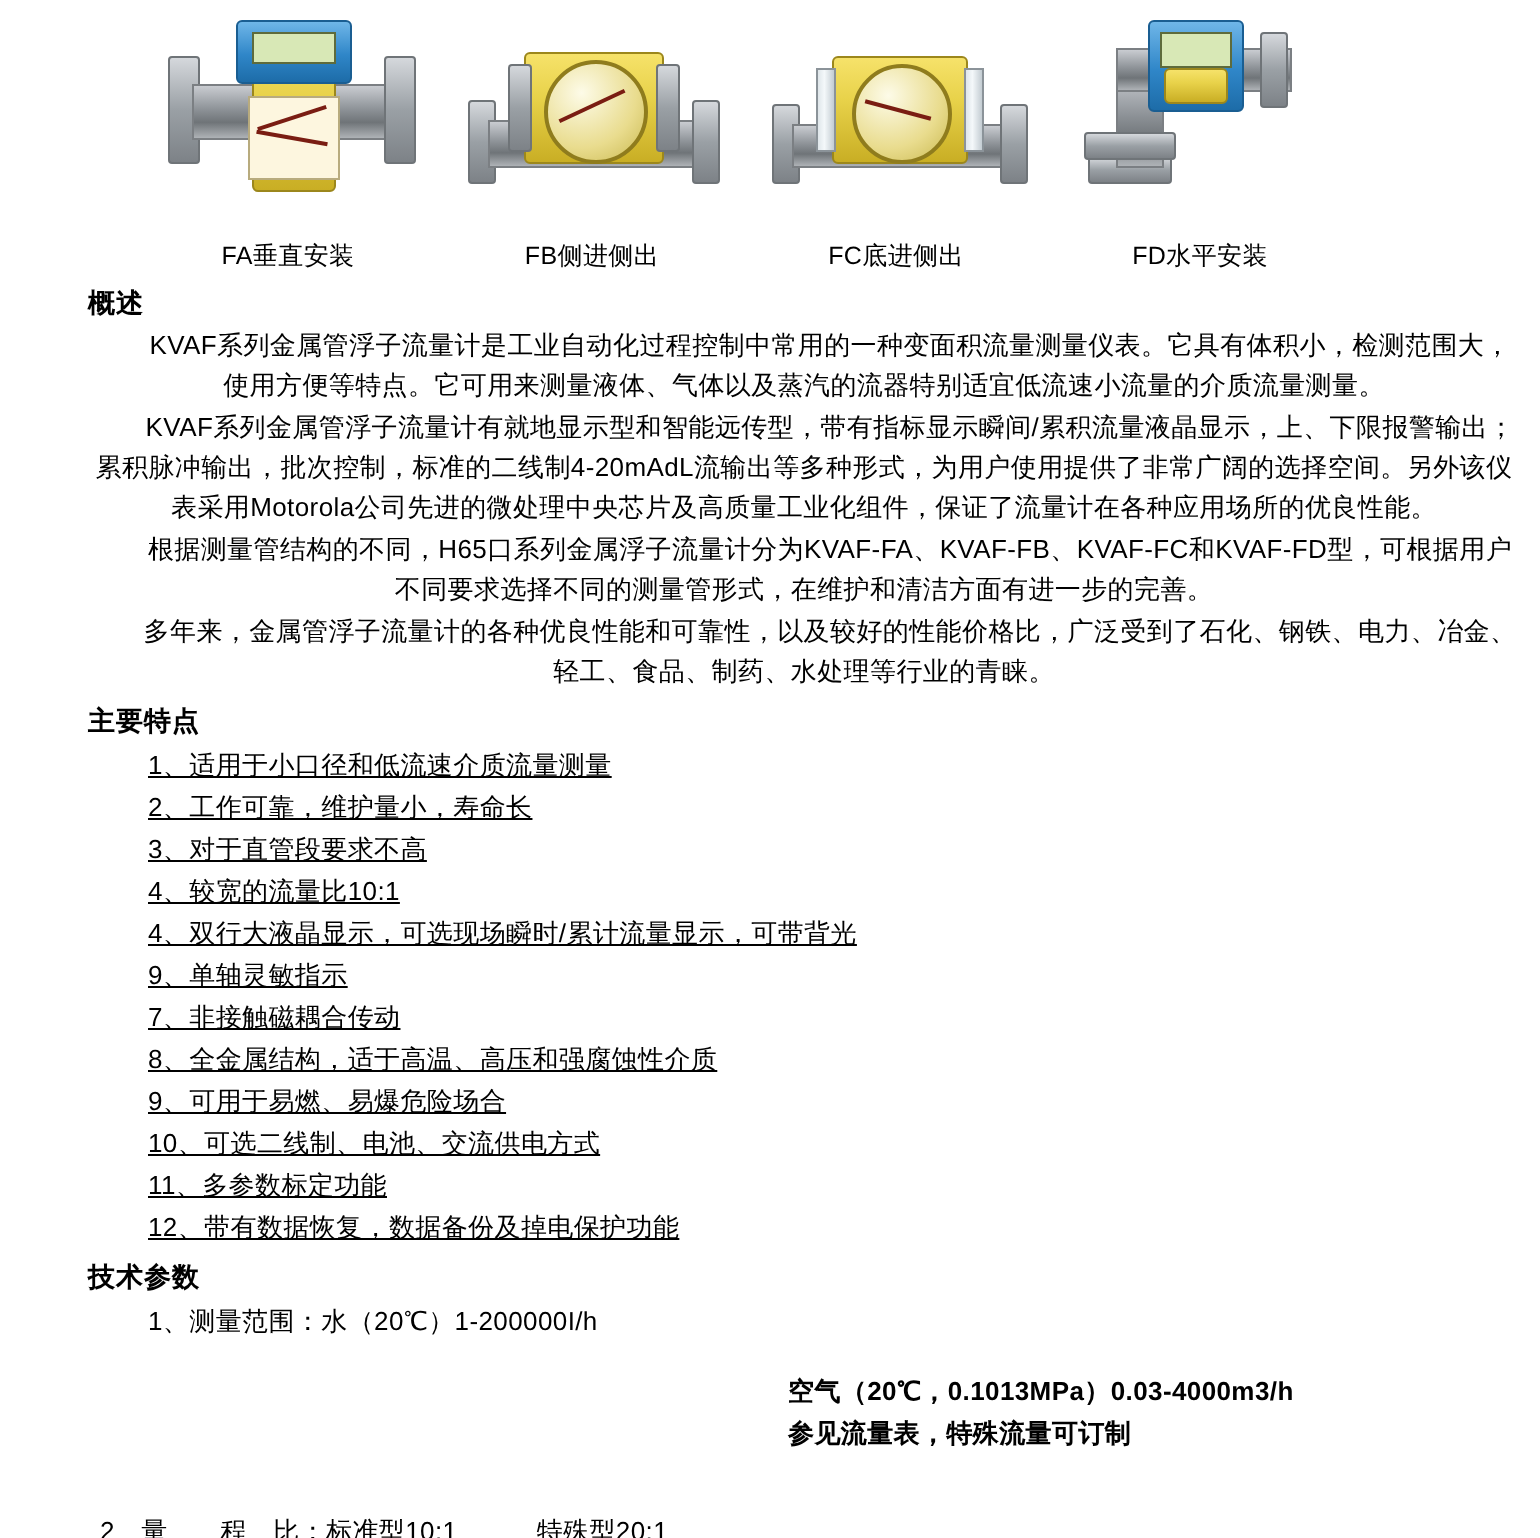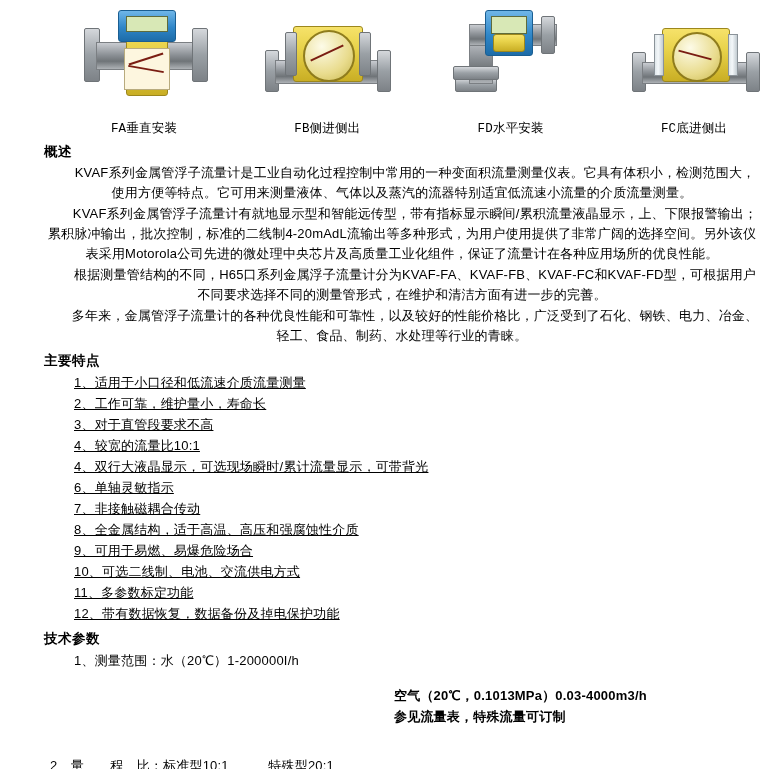--- a/index.html
+++ b/index.html
@@ -18,25 +18,24 @@
   .page {
     position: relative;
     width: 770px;
     height: 769px;
     padding: 0;
     box-sizing: border-box;
   }
   
   .product-row {
     display: flex;
-    justify-content: space-between;
+    justify-content: flex-start;
     align-items: flex-end;
     padding: 6px 0 0 68px;
     box-sizing: border-box;
-    font-family: Liberation Mono, monospace;
   }
   .product {
     width: 152px;
     text-align: center;
   }
   .product-figure {
     height: 110px;
     position: relative;
     margin: 0 auto;
     width: 140px;
@@ -173,64 +172,64 @@
         <div class="dial" style="left:46px; top:24px; width:48px; height:48px;"></div>
         <div class="dial-needle" style="left:52px; top:46px; width:36px; height:2px; transform:rotate(-25deg);"></div>
         <div class="flange" style="left:28px; top:26px; width:10px; height:42px;"></div>
         <div class="flange" style="left:102px; top:26px; width:10px; height:42px;"></div>
       </div>
       <div class="caption">FB侧进侧出</div>
     </div>
 
     <div class="product">
       <div class="product-figure">
+        <div class="flange" style="left:8px; top:46px; width:12px; height:38px;"></div>
+        <div class="pipe" style="left:18px; top:56px; width:106px; height:20px;"></div>
+        <div class="flange" style="left:122px; top:46px; width:12px; height:38px;"></div>
+        <div class="body-yellow" style="left:38px; top:22px; width:66px; height:52px;"></div>
+        <div class="dial" style="left:48px; top:26px; width:46px; height:46px;"></div>
+        <div class="dial-needle" style="left:54px; top:48px; width:34px; height:2px; transform:rotate(15deg);"></div>
+        <div class="glass-tube" style="left:30px; top:28px; width:8px; height:40px;"></div>
+        <div class="glass-tube" style="left:104px; top:28px; width:8px; height:40px;"></div>
+      </div>
+      <div class="caption">FC底进侧出</div>
+    </div>
+
+    <div class="product">
+      <div class="product-figure">
         <div class="flange" style="left:14px; top:72px; width:40px; height:12px;"></div>
         <div class="pipe" style="left:28px; top:30px; width:22px; height:46px;"></div>
         <div class="pipe" style="left:28px; top:18px; width:86px; height:20px;"></div>
         <div class="flange" style="left:100px; top:10px; width:12px; height:36px;"></div>
         <div class="blue-head" style="left:44px; top:4px; width:46px; height:44px;"></div>
         <div class="screen" style="left:50px; top:10px; width:34px; height:16px;"></div>
         <div class="body-yellow" style="left:52px; top:28px; width:30px; height:16px;"></div>
         <div class="flange" style="left:12px; top:60px; width:44px; height:12px;"></div>
       </div>
       <div class="caption">FD水平安装</div>
     </div>
 
-    <div class="product">
-      <div class="product-figure">
-        <div class="flange" style="left:8px; top:46px; width:12px; height:38px;"></div>
-        <div class="pipe" style="left:18px; top:56px; width:106px; height:20px;"></div>
-        <div class="flange" style="left:122px; top:46px; width:12px; height:38px;"></div>
-        <div class="body-yellow" style="left:38px; top:22px; width:66px; height:52px;"></div>
-        <div class="dial" style="left:48px; top:26px; width:46px; height:46px;"></div>
-        <div class="dial-needle" style="left:54px; top:48px; width:34px; height:2px; transform:rotate(15deg);"></div>
-        <div class="glass-tube" style="left:30px; top:28px; width:8px; height:40px;"></div>
-        <div class="glass-tube" style="left:104px; top:28px; width:8px; height:40px;"></div>
-      </div>
-      <div class="caption">FC底进侧出</div>
-    </div>
-
   </div>
 
   <div class="content">
 
     <h2 class="section">概述</h2>
     <p class="para">KVAF系列金属管浮子流量计是工业自动化过程控制中常用的一种变面积流量测量仪表。它具有体积小，检测范围大，使用方便等特点。它可用来测量液体、气体以及蒸汽的流器特别适宜低流速小流量的介质流量测量。</p>
     <p class="para">KVAF系列金属管浮子流量计有就地显示型和智能远传型，带有指标显示瞬间/累积流量液晶显示，上、下限报警输出；累积脉冲输出，批次控制，标准的二线制4-20mAdL流输出等多种形式，为用户使用提供了非常广阔的选择空间。另外该仪表采用Motorola公司先进的微处理中央芯片及高质量工业化组件，保证了流量计在各种应用场所的优良性能。</p>
     <p class="para">根据测量管结构的不同，H65口系列金属浮子流量计分为KVAF-FA、KVAF-FB、KVAF-FC和KVAF-FD型，可根据用户不同要求选择不同的测量管形式，在维护和清洁方面有进一步的完善。</p>
     <p class="para">多年来，金属管浮子流量计的各种优良性能和可靠性，以及较好的性能价格比，广泛受到了石化、钢铁、电力、冶金、轻工、食品、制药、水处理等行业的青睐。</p>
 
     <h2 class="section">主要特点</h2>
     <ul class="feature-list">
       <li>1、适用于小口径和低流速介质流量测量</li>
       <li>2、工作可靠，维护量小，寿命长</li>
       <li>3、对于直管段要求不高</li>
       <li>4、较宽的流量比10:1</li>
       <li>4、双行大液晶显示，可选现场瞬时/累计流量显示，可带背光</li>
-      <li>6、单轴灵敏指示</li>
+      <li>9、单轴灵敏指示</li>
       <li>7、非接触磁耦合传动</li>
       <li>8、全金属结构，适于高温、高压和强腐蚀性介质</li>
       <li>9、可用于易燃、易爆危险场合</li>
       <li>10、可选二线制、电池、交流供电方式</li>
       <li>11、多参数标定功能</li>
       <li>12、带有数据恢复，数据备份及掉电保护功能</li>
     </ul>
 
     <h2 class="section">技术参数</h2>
     <div class="spec-list">

